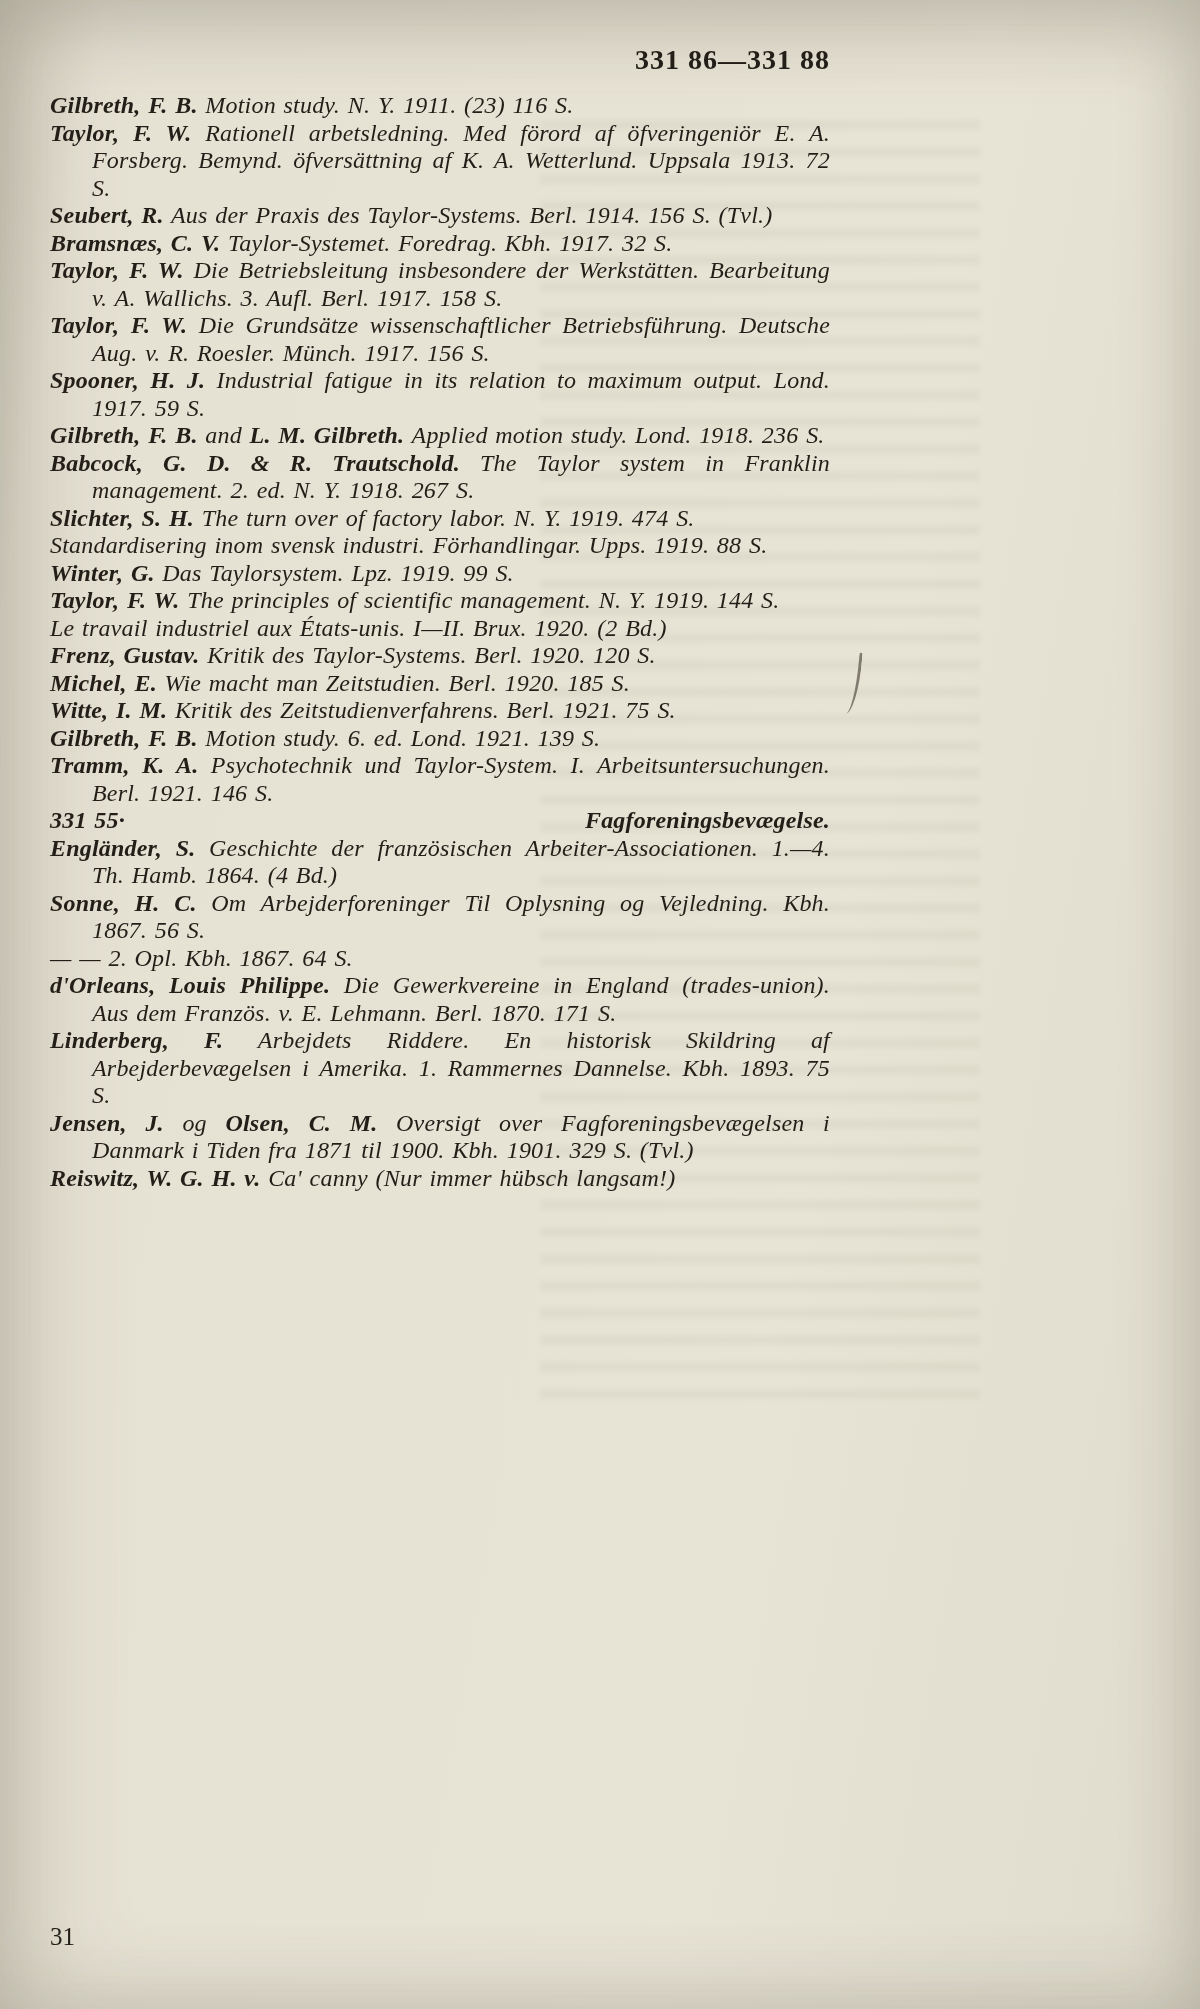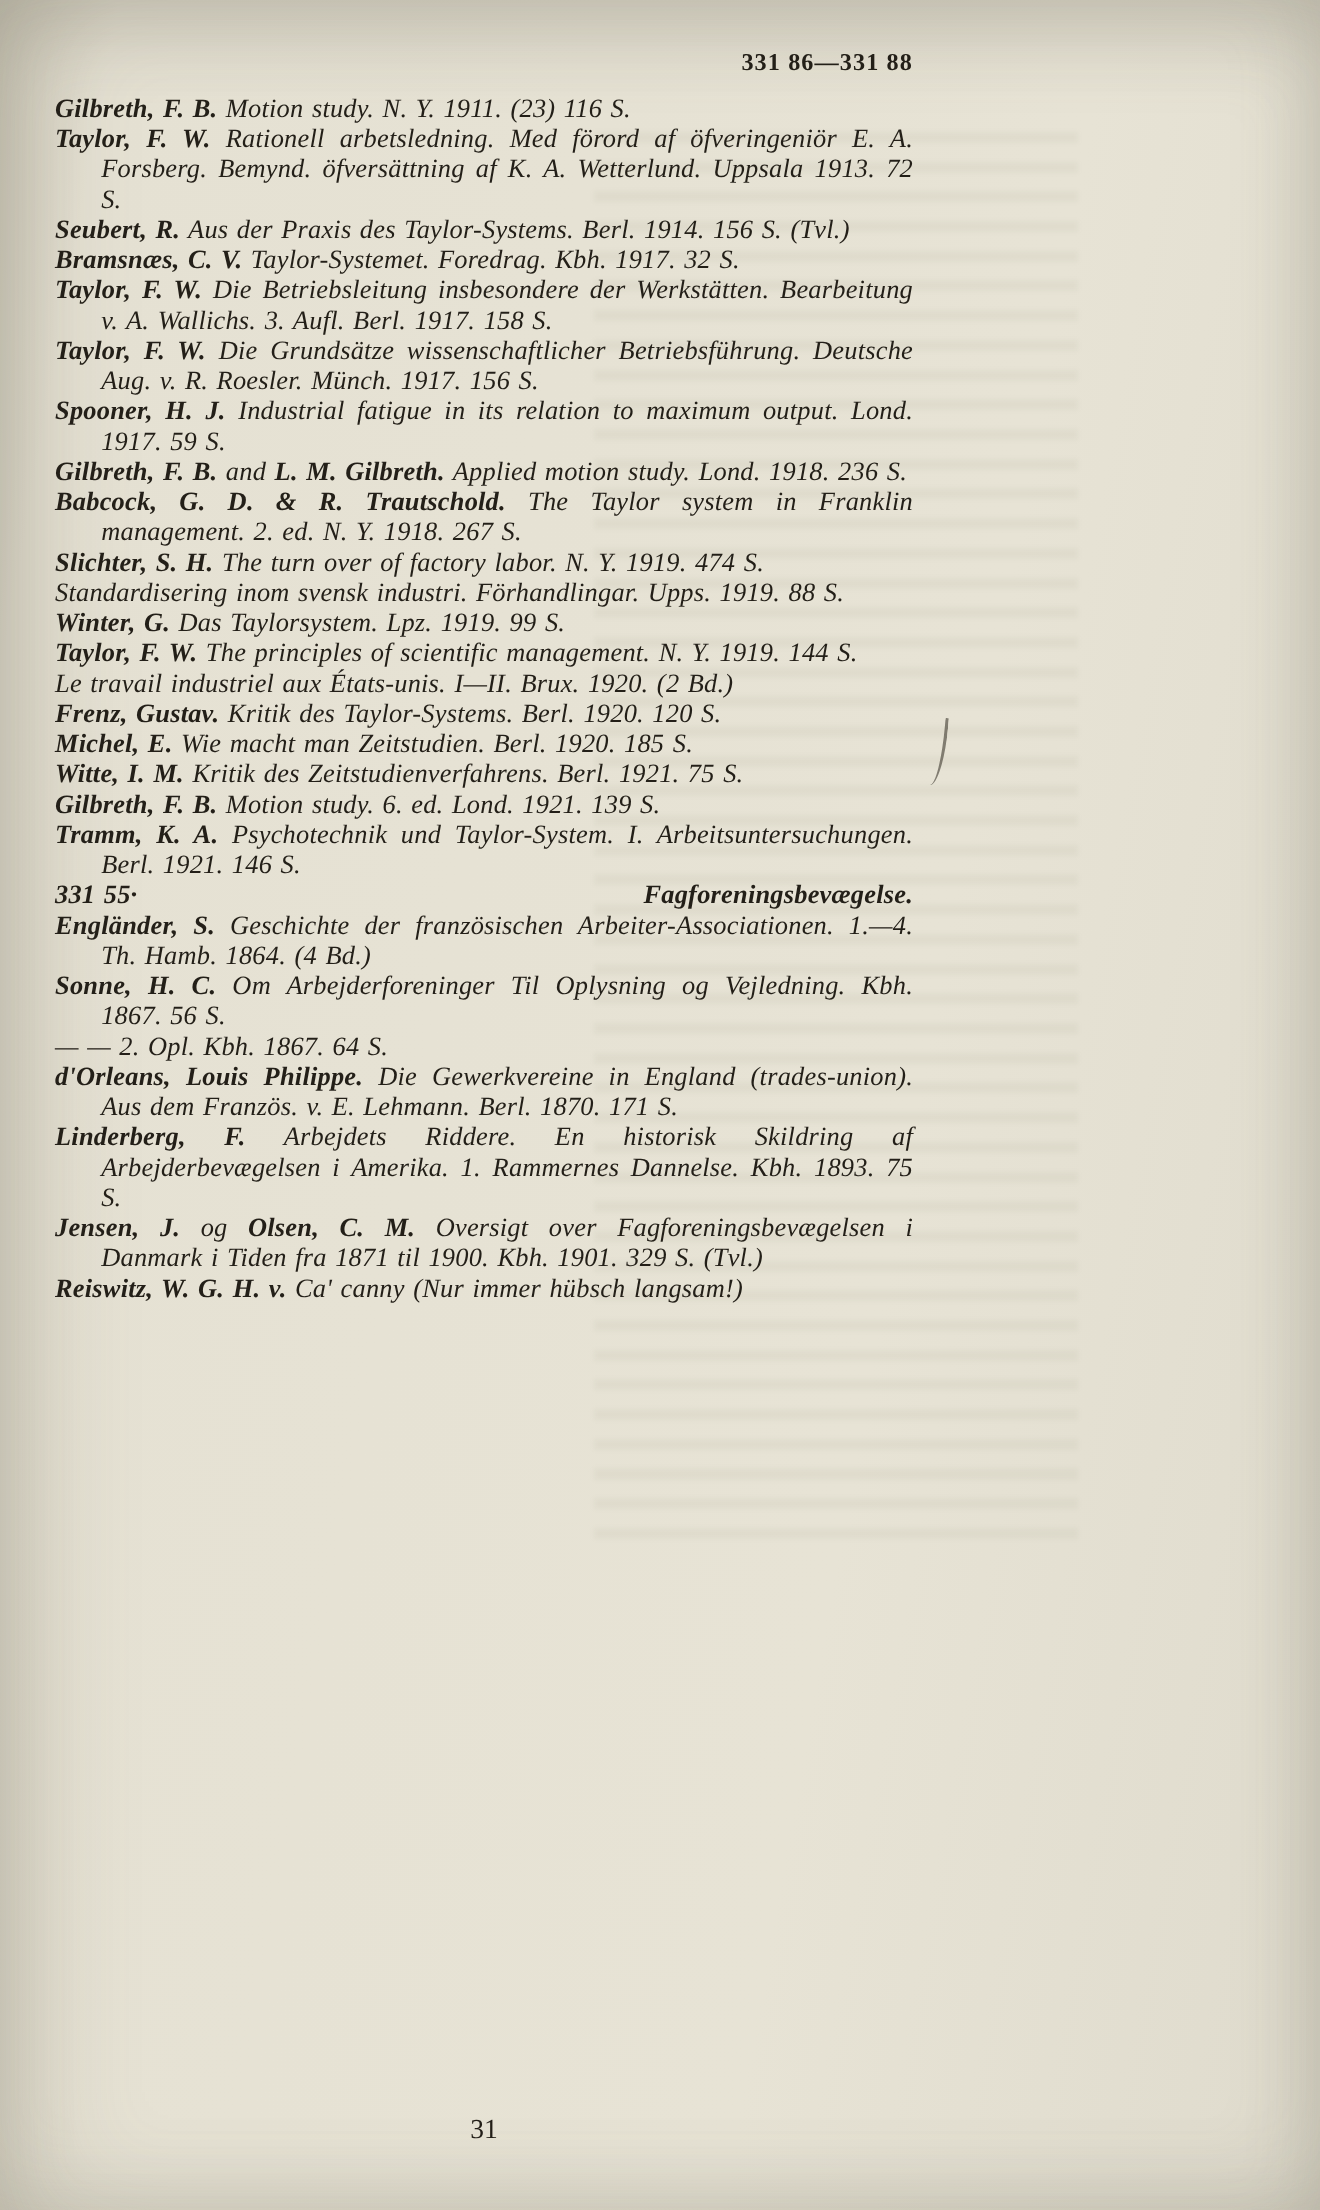--- a/index.html
+++ b/index.html
@@ -40,21 +40,21 @@
   .text-block {
     position: absolute;
     left: 50px;
     top: 44px;
     width: 780px;
   }
   .range-header {
     margin: 0 0 16px 0;
     text-align: right;
     font-weight: bold;
-    font-size: 22px;
+    font-size: 28px;
     letter-spacing: 1px;
   }
   .entry {
     margin: 0;
     font-size: 24px;
     line-height: 27.5px;
     text-align: justify;
     padding-left: 42px;
     text-indent: -42px;
     letter-spacing: 0.2px;
@@ -68,21 +68,21 @@
     padding-left: 0;
     text-indent: 0;
     font-weight: bold;
   }
   .page-number {
     position: absolute;
     left: 50px;
     top: 1923px;
     width: 780px;
     margin: 0;
-    text-align: center;
+    text-align: left;
     font-size: 25px;
   }
   .scan-mark {
     position: absolute;
     left: 843px;
     top: 652px;
     width: 14px;
     height: 62px;
     border-right: 3px solid rgba(62, 57, 47, 0.6);
     border-radius: 0 0 70% 0 / 0 0 90% 0;

